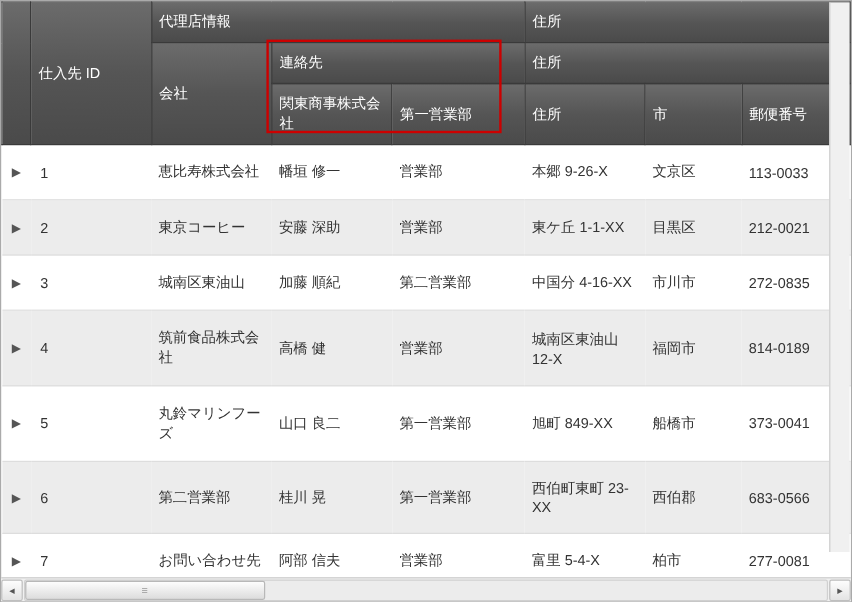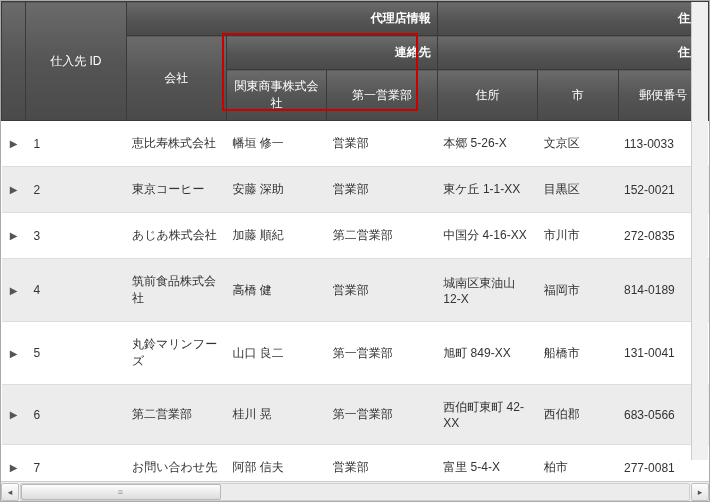--- a/index.html
+++ b/index.html
@@ -6,28 +6,28 @@
 body { font-family: "Meiryo", "MS PGothic", sans-serif; font-size: 12px; background: #fff; overflow: hidden; }
 .container { width: 710px; height: 502px; position: relative; border: 1px solid #aaa; display: flex; flex-direction: column; }
 .content-wrap { flex: 1; overflow: hidden; position: relative; }
 table { border-collapse: collapse; width: 100%; table-layout: fixed; }
 
 
 thead th {
   background: linear-gradient(to bottom, #6b6b6b 0%, #555 50%, #4a4a4a 100%);
   color: #fff;
   font-weight: normal;
-  text-align: center;
+  text-align: left;
   padding: 8px 6px;
   border: 1px solid #3a3a3a;
   font-size: 12px;
   height: 32px;
   vertical-align: middle;
 }
-thead th.center { text-align: right; font-weight: bold; }
+thead th.center { text-align: left; }
 
 .highlight-box {
   position: absolute;
   border: 2px solid #c00;
   pointer-events: none;
   z-index: 10;
 }
 
 
 tbody tr.odd td { background: #fff; }
@@ -133,38 +133,38 @@
           <th>郵便番号</th>
         </tr>
       </thead>
       <tbody id="grid-body">
       <tr class="odd">
             <td class="expander"><span>▶</span></td>
             <td class="idcell">1</td>
             <td>恵比寿株式会社</td>
             <td>幡垣 修一</td>
             <td>営業部</td>
-            <td>本郷 5-26-X</td>
+            <td>本郷 9-26-X</td>
             <td>文京区</td>
             <td>113-0033</td>
           </tr>
           <tr class="even">
             <td class="expander"><span>▶</span></td>
             <td class="idcell">2</td>
             <td>東京コーヒー</td>
             <td>安藤 深助</td>
             <td>営業部</td>
             <td>東ケ丘 1-1-XX</td>
             <td>目黒区</td>
-            <td>152-0021</td>
+            <td>212-0021</td>
           </tr>
           <tr class="odd">
             <td class="expander"><span>▶</span></td>
             <td class="idcell">3</td>
-            <td>あじあ株式会社</td>
+            <td>城南区東油山</td>
             <td>加藤 順紀</td>
             <td>第二営業部</td>
             <td>中国分 4-16-XX</td>
             <td>市川市</td>
             <td>272-0835</td>
           </tr>
           <tr class="even">
             <td class="expander"><span>▶</span></td>
             <td class="idcell">4</td>
             <td>筑前食品株式会社</td>
@@ -175,29 +175,29 @@
             <td>814-0189</td>
           </tr>
           <tr class="odd">
             <td class="expander"><span>▶</span></td>
             <td class="idcell">5</td>
             <td>丸鈴マリンフーズ</td>
             <td>山口 良二</td>
             <td>第一営業部</td>
             <td>旭町 849-XX</td>
             <td>船橋市</td>
-            <td>131-0041</td>
+            <td>373-0041</td>
           </tr>
           <tr class="even">
             <td class="expander"><span>▶</span></td>
             <td class="idcell">6</td>
             <td>第二営業部</td>
             <td>桂川 晃</td>
             <td>第一営業部</td>
-            <td>西伯町東町 42-XX</td>
+            <td>西伯町東町 23-XX</td>
             <td>西伯郡</td>
             <td>683-0566</td>
           </tr>
           <tr class="odd">
             <td class="expander"><span>▶</span></td>
             <td class="idcell">7</td>
             <td>お問い合わせ先</td>
             <td>阿部 信夫</td>
             <td>営業部</td>
             <td>富里 5-4-X</td>

